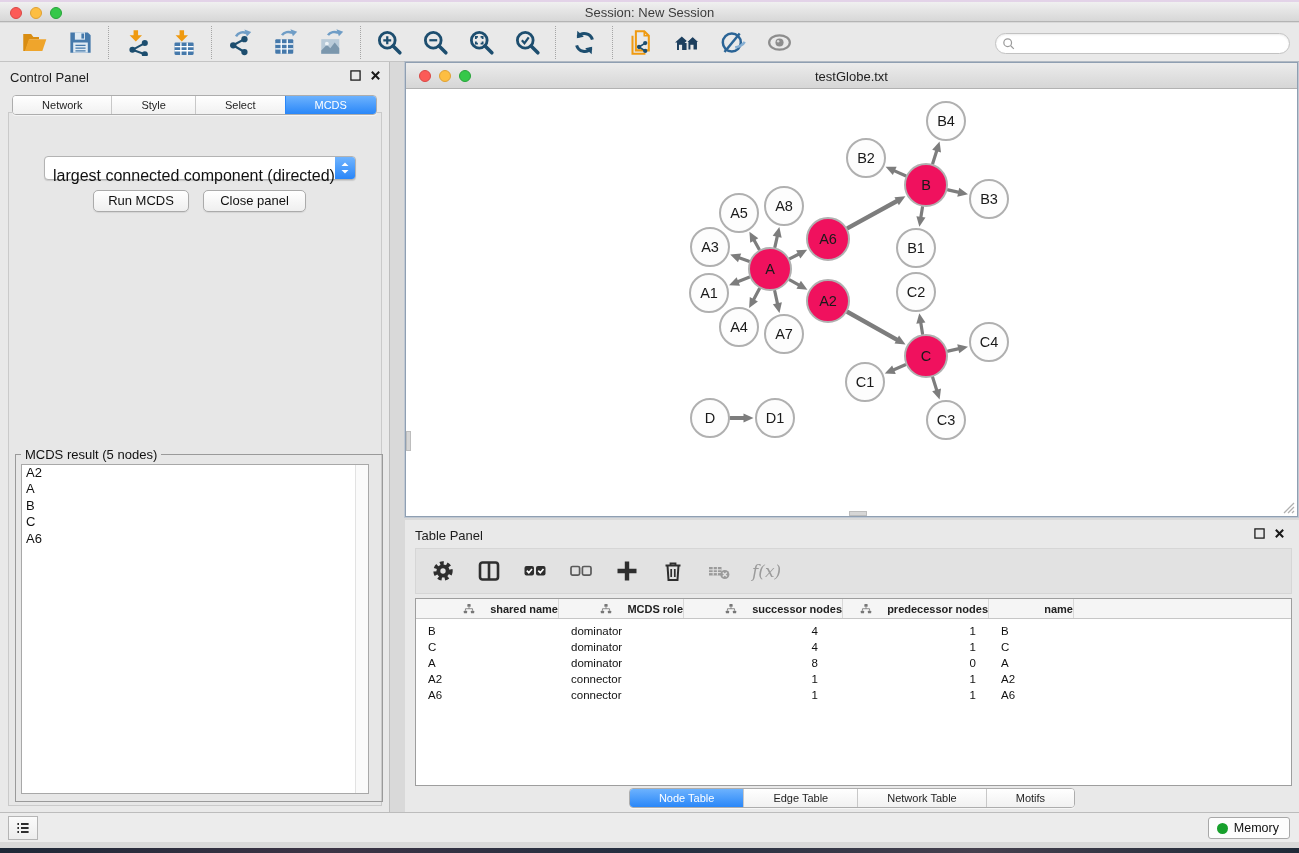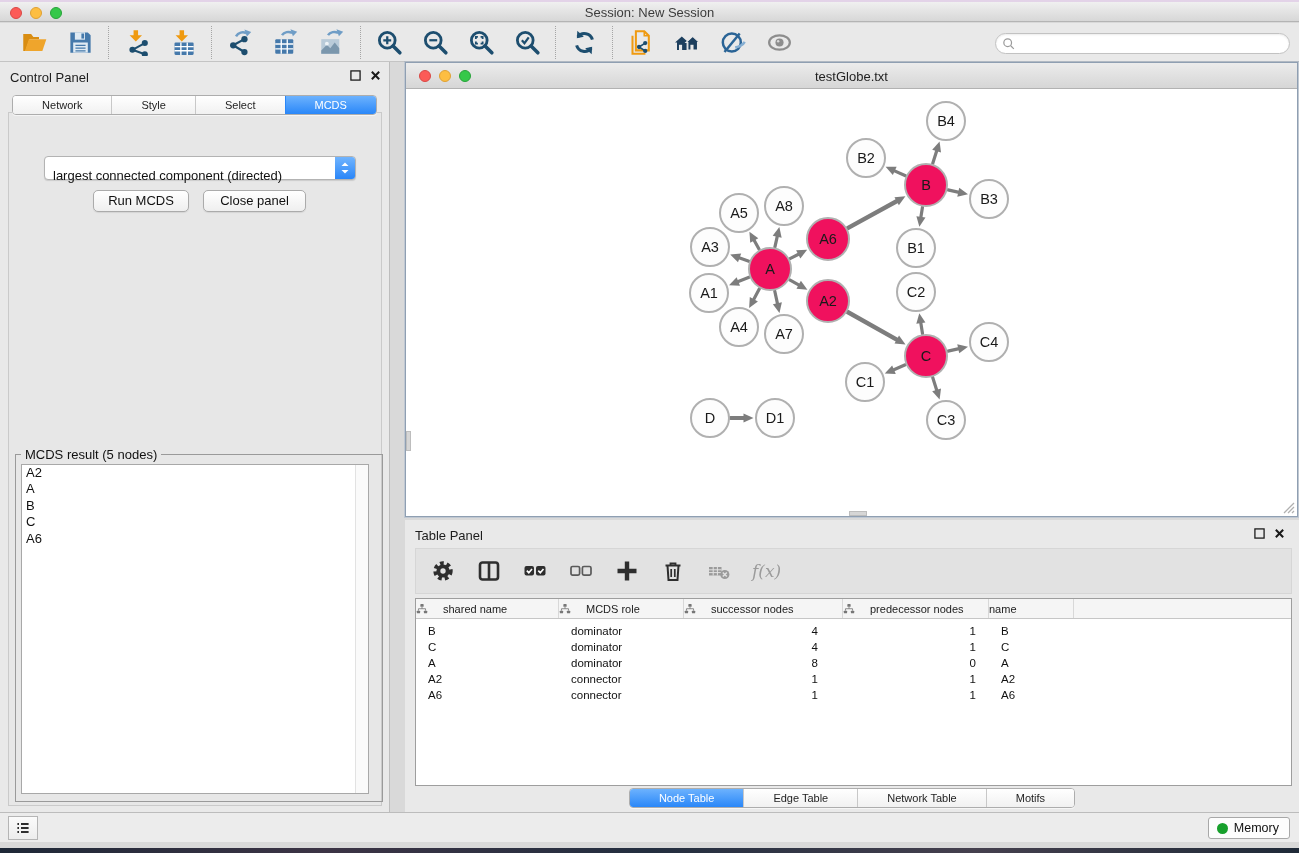--- a/index.html
+++ b/index.html
@@ -58,21 +58,21 @@
     position:absolute; left:8px; top:50px; width:374px; height:694px;
     border:1px solid #cacaca; background:#e7e7e7;
   }
   .opt-label { position:absolute; left:0; width:100%; top:20px; text-align:center; font-size:13px; color:#111; }
   .combo {
     position:absolute; left:35px; top:43px; width:312px; height:24px;
     background:#fff; border:1px solid #b3b3b3; border-radius:4px;
     box-shadow:0 1px 1px rgba(0,0,0,.12);
     display:flex; align-items:center;
   }
-  .combo-text { flex:1; font-size:13px; color:#111; padding-left:8px; white-space:nowrap;margin-top:15px; }
+  .combo-text { flex:1; font-size:16px; color:#111; padding-left:8px; white-space:nowrap;margin-top:15px; }
   .combo-stepper {
     width:20px; height:22px; margin-right:0px; border-radius:0 3px 3px 0;
     background:linear-gradient(#70b4fe,#2a86f8);
     display:flex; align-items:center; justify-content:center;
   }
   .mac-btn {
     position:absolute; height:22px; border:1px solid #ababab; border-radius:5px;
     background:linear-gradient(#ffffff,#efefef);
     font-size:13px; color:#111; text-align:center; line-height:20px;
     box-shadow:0 1px 1px rgba(0,0,0,.08);
@@ -118,22 +118,22 @@
   }
   .tp-btn { display:flex; align-items:center; justify-content:center; width:26px; height:26px; }
   .tp-btn svg { width:24px; height:24px; }
   .fx-label { font-size:17px; font-style:italic; color:#9b9b9b; font-family:"DejaVu Serif", serif; }
   .data-table {
     position:absolute; left:10px; top:78px; width:877px; height:188px;
     background:#fff; border:1px solid #9e9e9e; overflow:hidden; font-size:11.5px;
   }
   .dt-header { display:flex; height:20px; background:#f5f5f5; border-bottom:1px solid #c6c6c6; }
   .dt-hcell {
-    display:flex; align-items:center; justify-content:flex-start; gap:15px;
-    border-right:1px solid #d8d8d8; color:#222; font-size:11px;
+    display:flex; align-items:center; justify-content:flex-end; gap:15px;
+    border-right:1px solid #d8d8d8; color:#222; font-size:11px;font-weight:bold;
   }
   .dt-row { display:flex; height:16px; align-items:center; }
   .dt-row:first-child { margin-top:4px; }
   .dt-cell { color:#111; white-space:nowrap; overflow:hidden; }
   
   .tp-tabs { position:absolute; left:0; top:268px; width:100%; text-align:center; }
   .statusbar {
     position:absolute; left:0; top:812px; width:1299px; height:30px;
     background:#ececec; border-top:1px solid #bcbcbc;
   }

